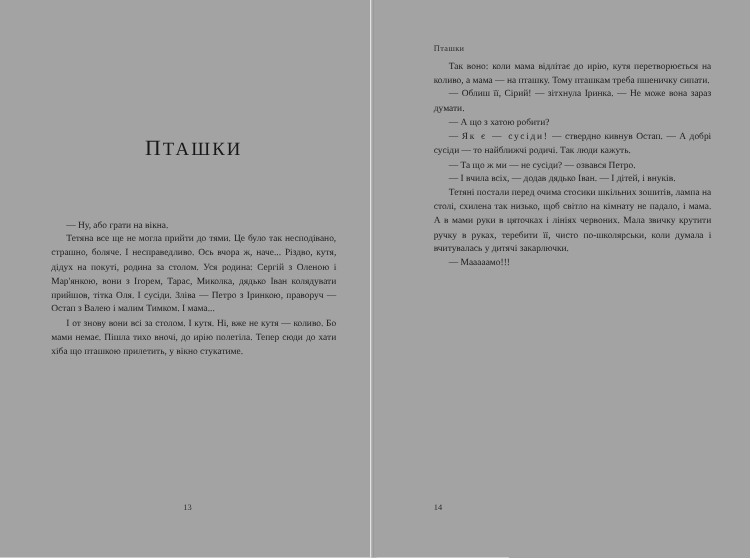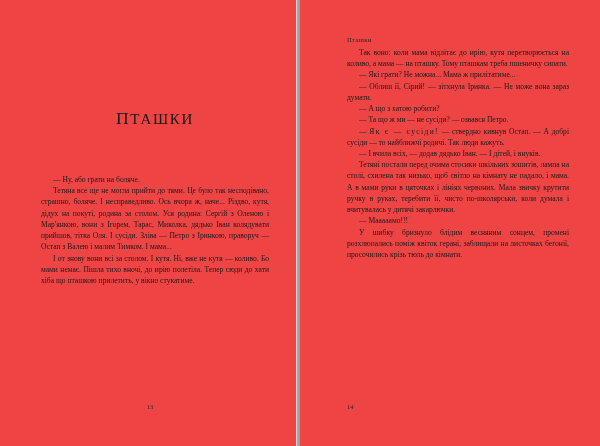--- a/index.html
+++ b/index.html
@@ -36,21 +36,21 @@
         #9a9a9a 40%,
         #a8a8a8 60%,
         #d8d8d8 82%,
         #ffffff 100%);
   }
 
   .page {
     position: relative;
     box-sizing: border-box;
     height: 446px;
-    background: #ef4444;
+    background: #a3a3a3;
   }
   .page-left  { width: 300px; }
   .page-right { width: 300px; }
 
   .page-inner {
     position: relative;
     height: 100%;
     box-sizing: border-box;
   }
   .page-left .page-inner  { padding: 0 31px 0 41px; }
@@ -115,48 +115,46 @@
 <body>
 
 <div class="spread">
 
   <div class="page page-left">
     <div class="page-inner">
 
       <h1 class="chapter-title"><span class="cap">П</span><span class="rest">ТАШКИ</span></h1>
 
       <div class="body-text">
-        <p>— Ну, або грати на боляче.</p>
+        <p>— Ну, або грати на вікна.</p>
         <p>Тетяна все ще не могла прийти до тями. Це було так несподівано, страшно, боляче. І несправедливо. Ось вчора ж, наче... Різдво, кутя, дідух на покуті, родина за столом. Уся родина: Сергій з Оленою і Мар'янкою, вони з Ігорем, Тарас, Миколка, дядько Іван колядувати прийшов, тітка Оля. І сусіди. Зліва — Петро з Іринкою, праворуч — Остап з Валею і малим Тимком. І мама...</p>
         <p>І от знову вони всі за столом. І кутя. Ні, вже не кутя — коливо. Бо мами немає. Пішла тихо вночі, до ирію полетіла. Тепер сюди до хати хіба що пташкою прилетить, у вікно стукатиме.</p>
       </div>
 
       <div class="folio folio-left">13</div>
     </div>
   </div>
 
   <div class="gutter"></div>
 
   <div class="page page-right">
     <div class="page-inner">
 
       <div class="running-head">Пташки</div>
 
       <div class="body-text">
         <p>Так воно: коли мама відлітає до ирію, кутя перетворюється на коливо, а мама — на пташку. Тому пташкам треба пшеничку сипати.</p>
-        <p>— Які грати? Не можна... Мама ж прилітатиме...</p>
         <p>— Облиш її, Сірий! — зітхнула Іринка. — Не може вона зараз думати.</p>
         <p>— А що з хатою робити?</p>
+        <p><span>— </span><span class="tracked">Як є — сусіди!</span><span> — ствердно кивнув Остап. — А добрі сусіди — то найближчі родичі. Так люди кажуть.</span></p>
+
         <p>— Та що ж ми — не сусіди? — озвався Петро.</p>
-
-        <p><span>— </span><span class="tracked">Як є — сусіди!</span><span> — ствердно кивнув Остап. — А добрі сусіди — то найближчі родичі. Так люди кажуть.</span></p>
 
         <p>— І вчила всіх, — додав дядько Іван. — І дітей, і внуків.</p>
         <p>Тетяні постали перед очима стосики шкільних зошитів, лампа на столі, схилена так низько, щоб світло на кімнату не падало, і мама. А в мами руки в цяточках і лініях червоних. Мала звичку крутити ручку в руках, теребити її, чисто по-школярськи, коли думала і вчитувалась у дитячі закарлючки.</p>
         <p>— Мааааамо!!!</p>
-        <p>У шибку бризнуло блідим весняним сонцем, промені розхлюпались поміж квіток герані, заблищали на листочках бегонії, просочились крізь тюль до кімнати.</p>
       </div>
 
       <div class="folio folio-right">14</div>
     </div>
   </div>
 
 </div>
 
 </body></html>

